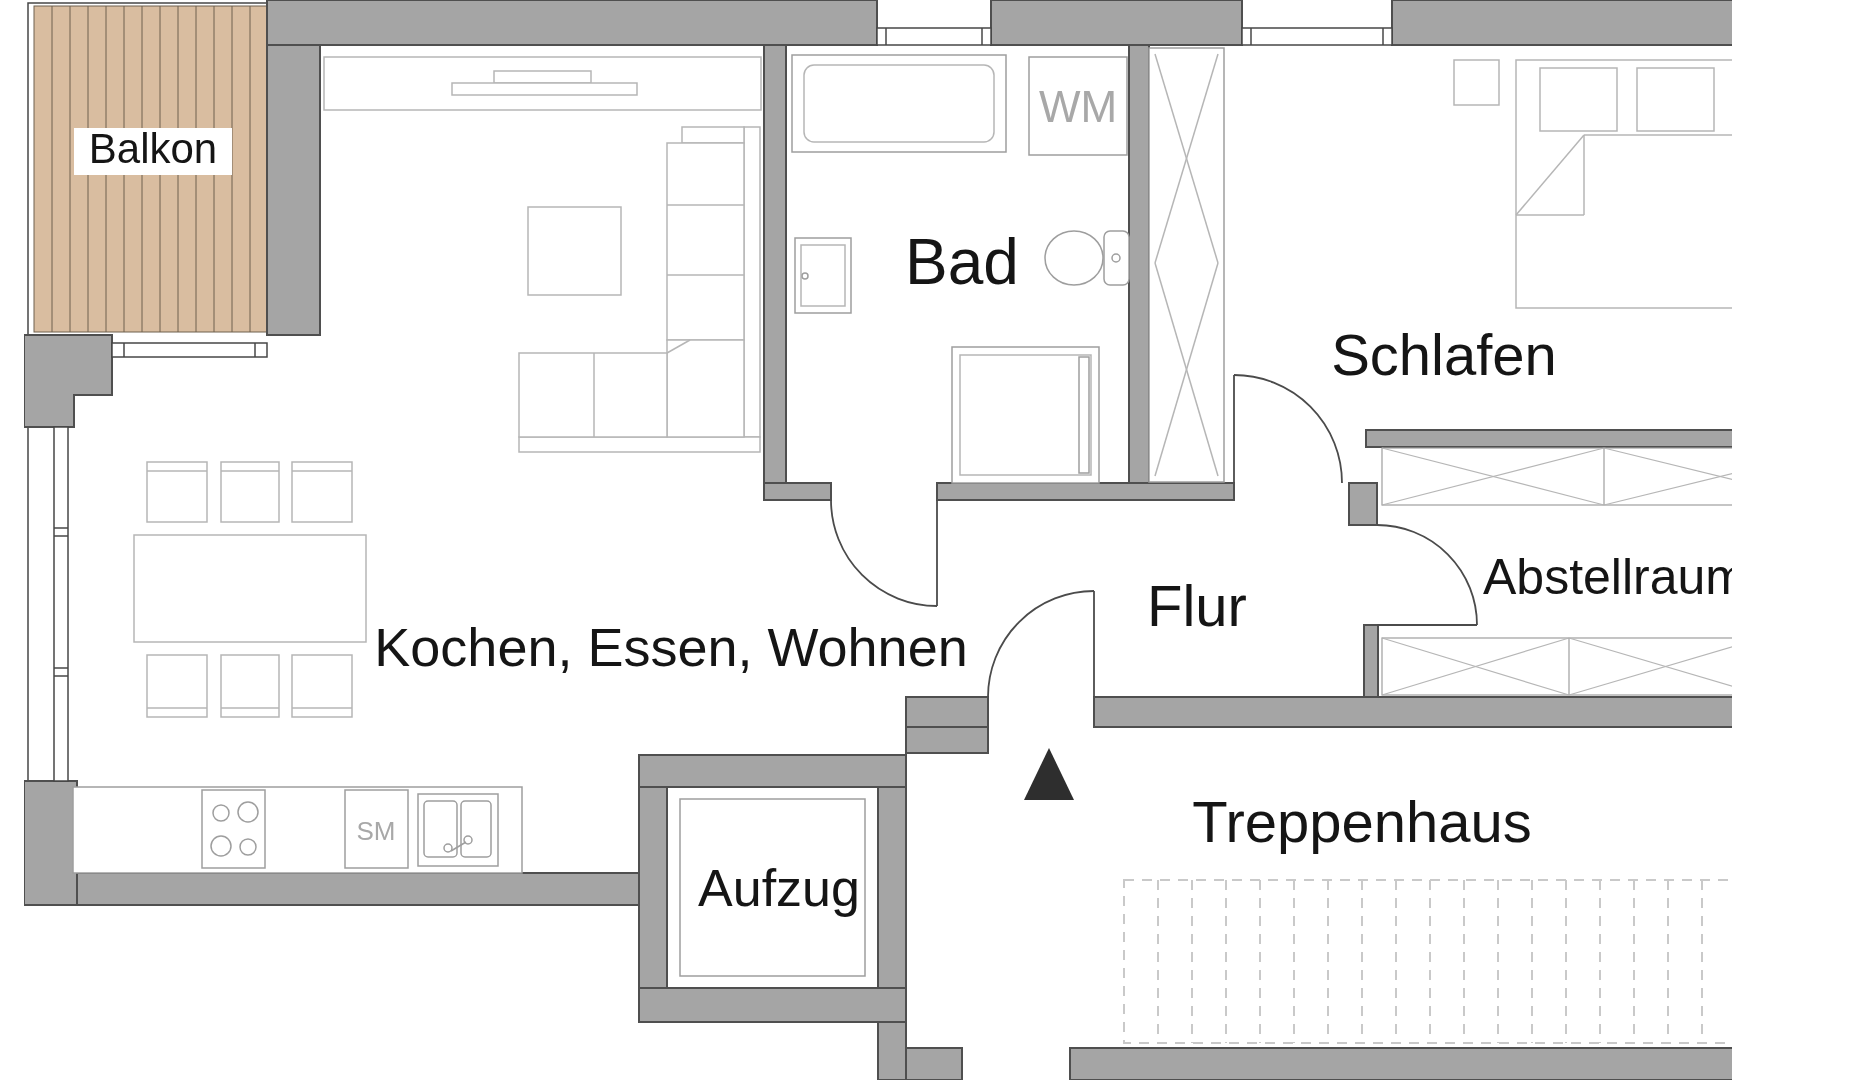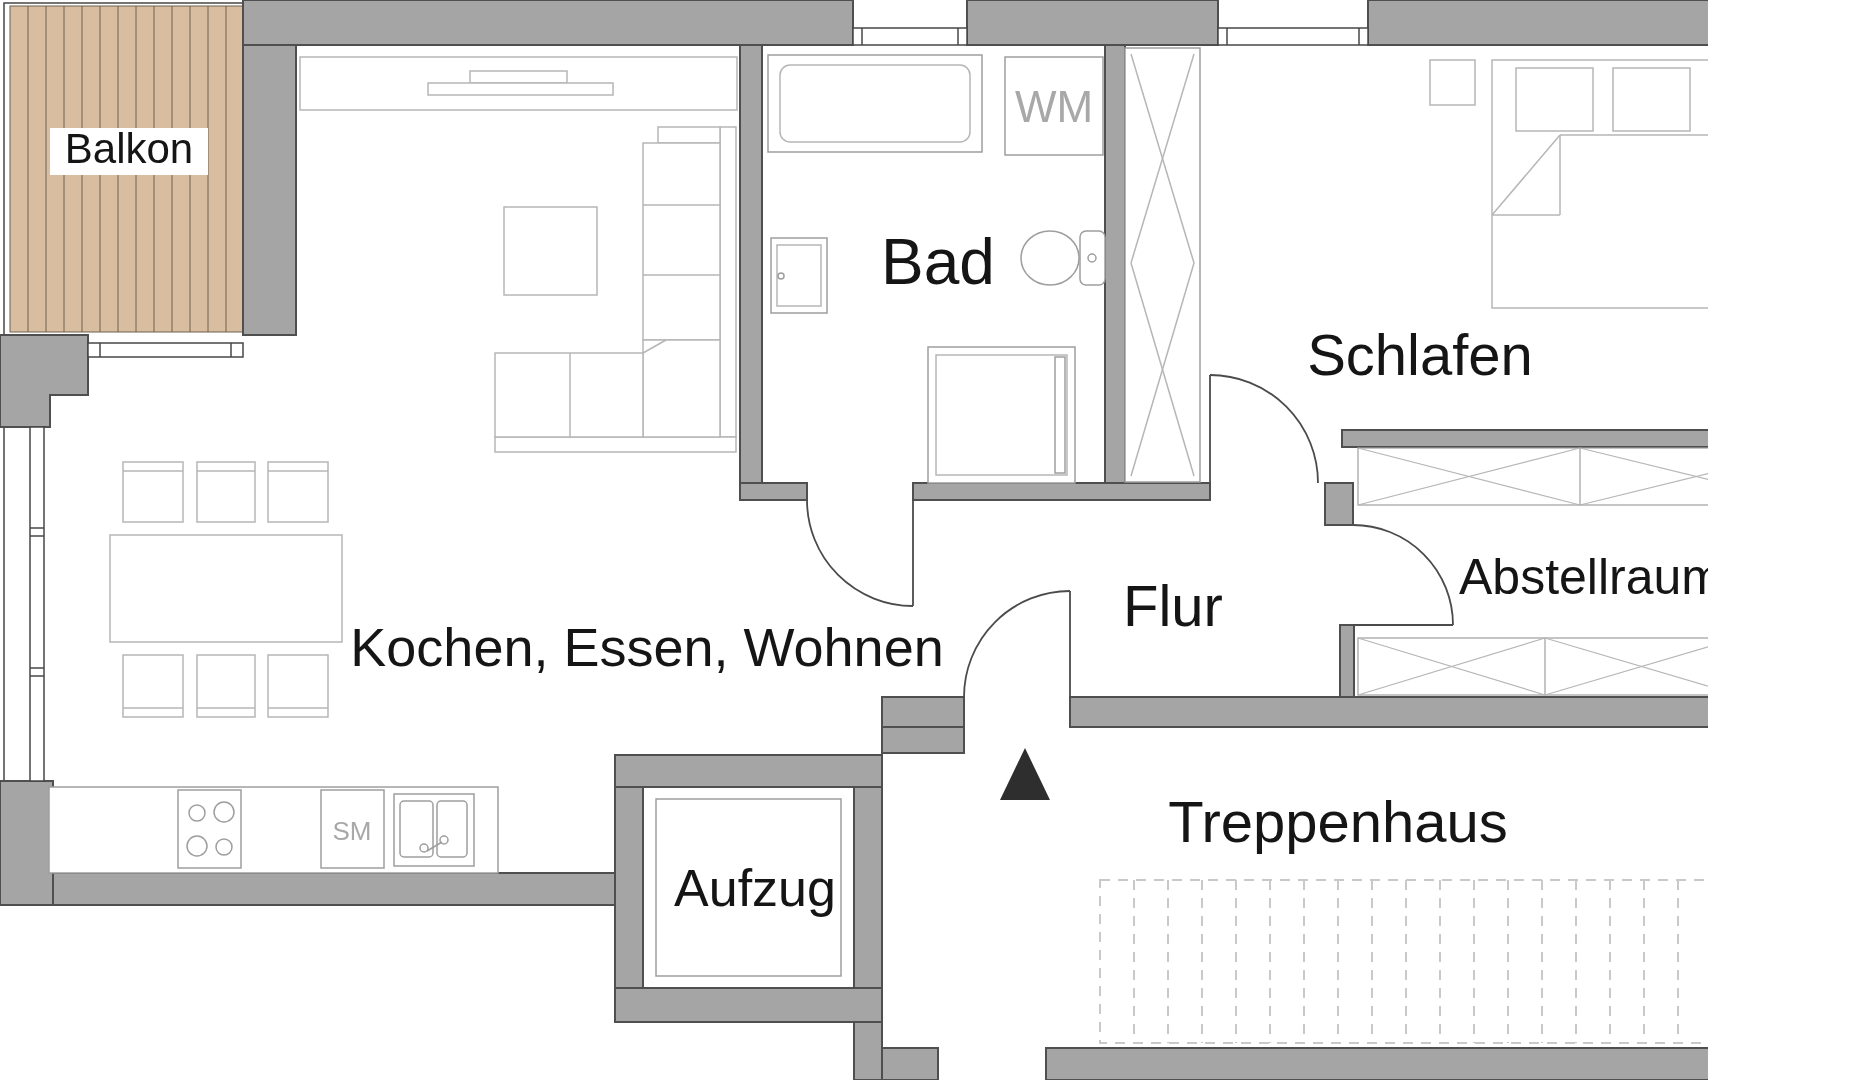--- a/index.html
+++ b/index.html
@@ -1,16 +1,16 @@
 <!DOCTYPE html>
 <html><head>
 <meta charset="utf-8">
 <style>
   html,body{margin:0;padding:0;background:#ffffff;}
-  .stage{width:1708px;height:1080px;position:relative;background:#fdba74;overflow:hidden;}
+  .stage{width:1708px;height:1080px;position:relative;background:#fdba74;overflow:hidden;margin-left:24px;}
   svg{display:block;}
   text{font-family:"Liberation Sans", sans-serif;}
 </style>
 </head>
 <body>
 
 <div class="stage">
 <svg viewBox="0 0 1874 1080" width="1874" height="1080" xmlns="http://www.w3.org/2000/svg">
 
   <rect x="0" y="0" width="1874" height="1080" fill="#ffffff"></rect>

